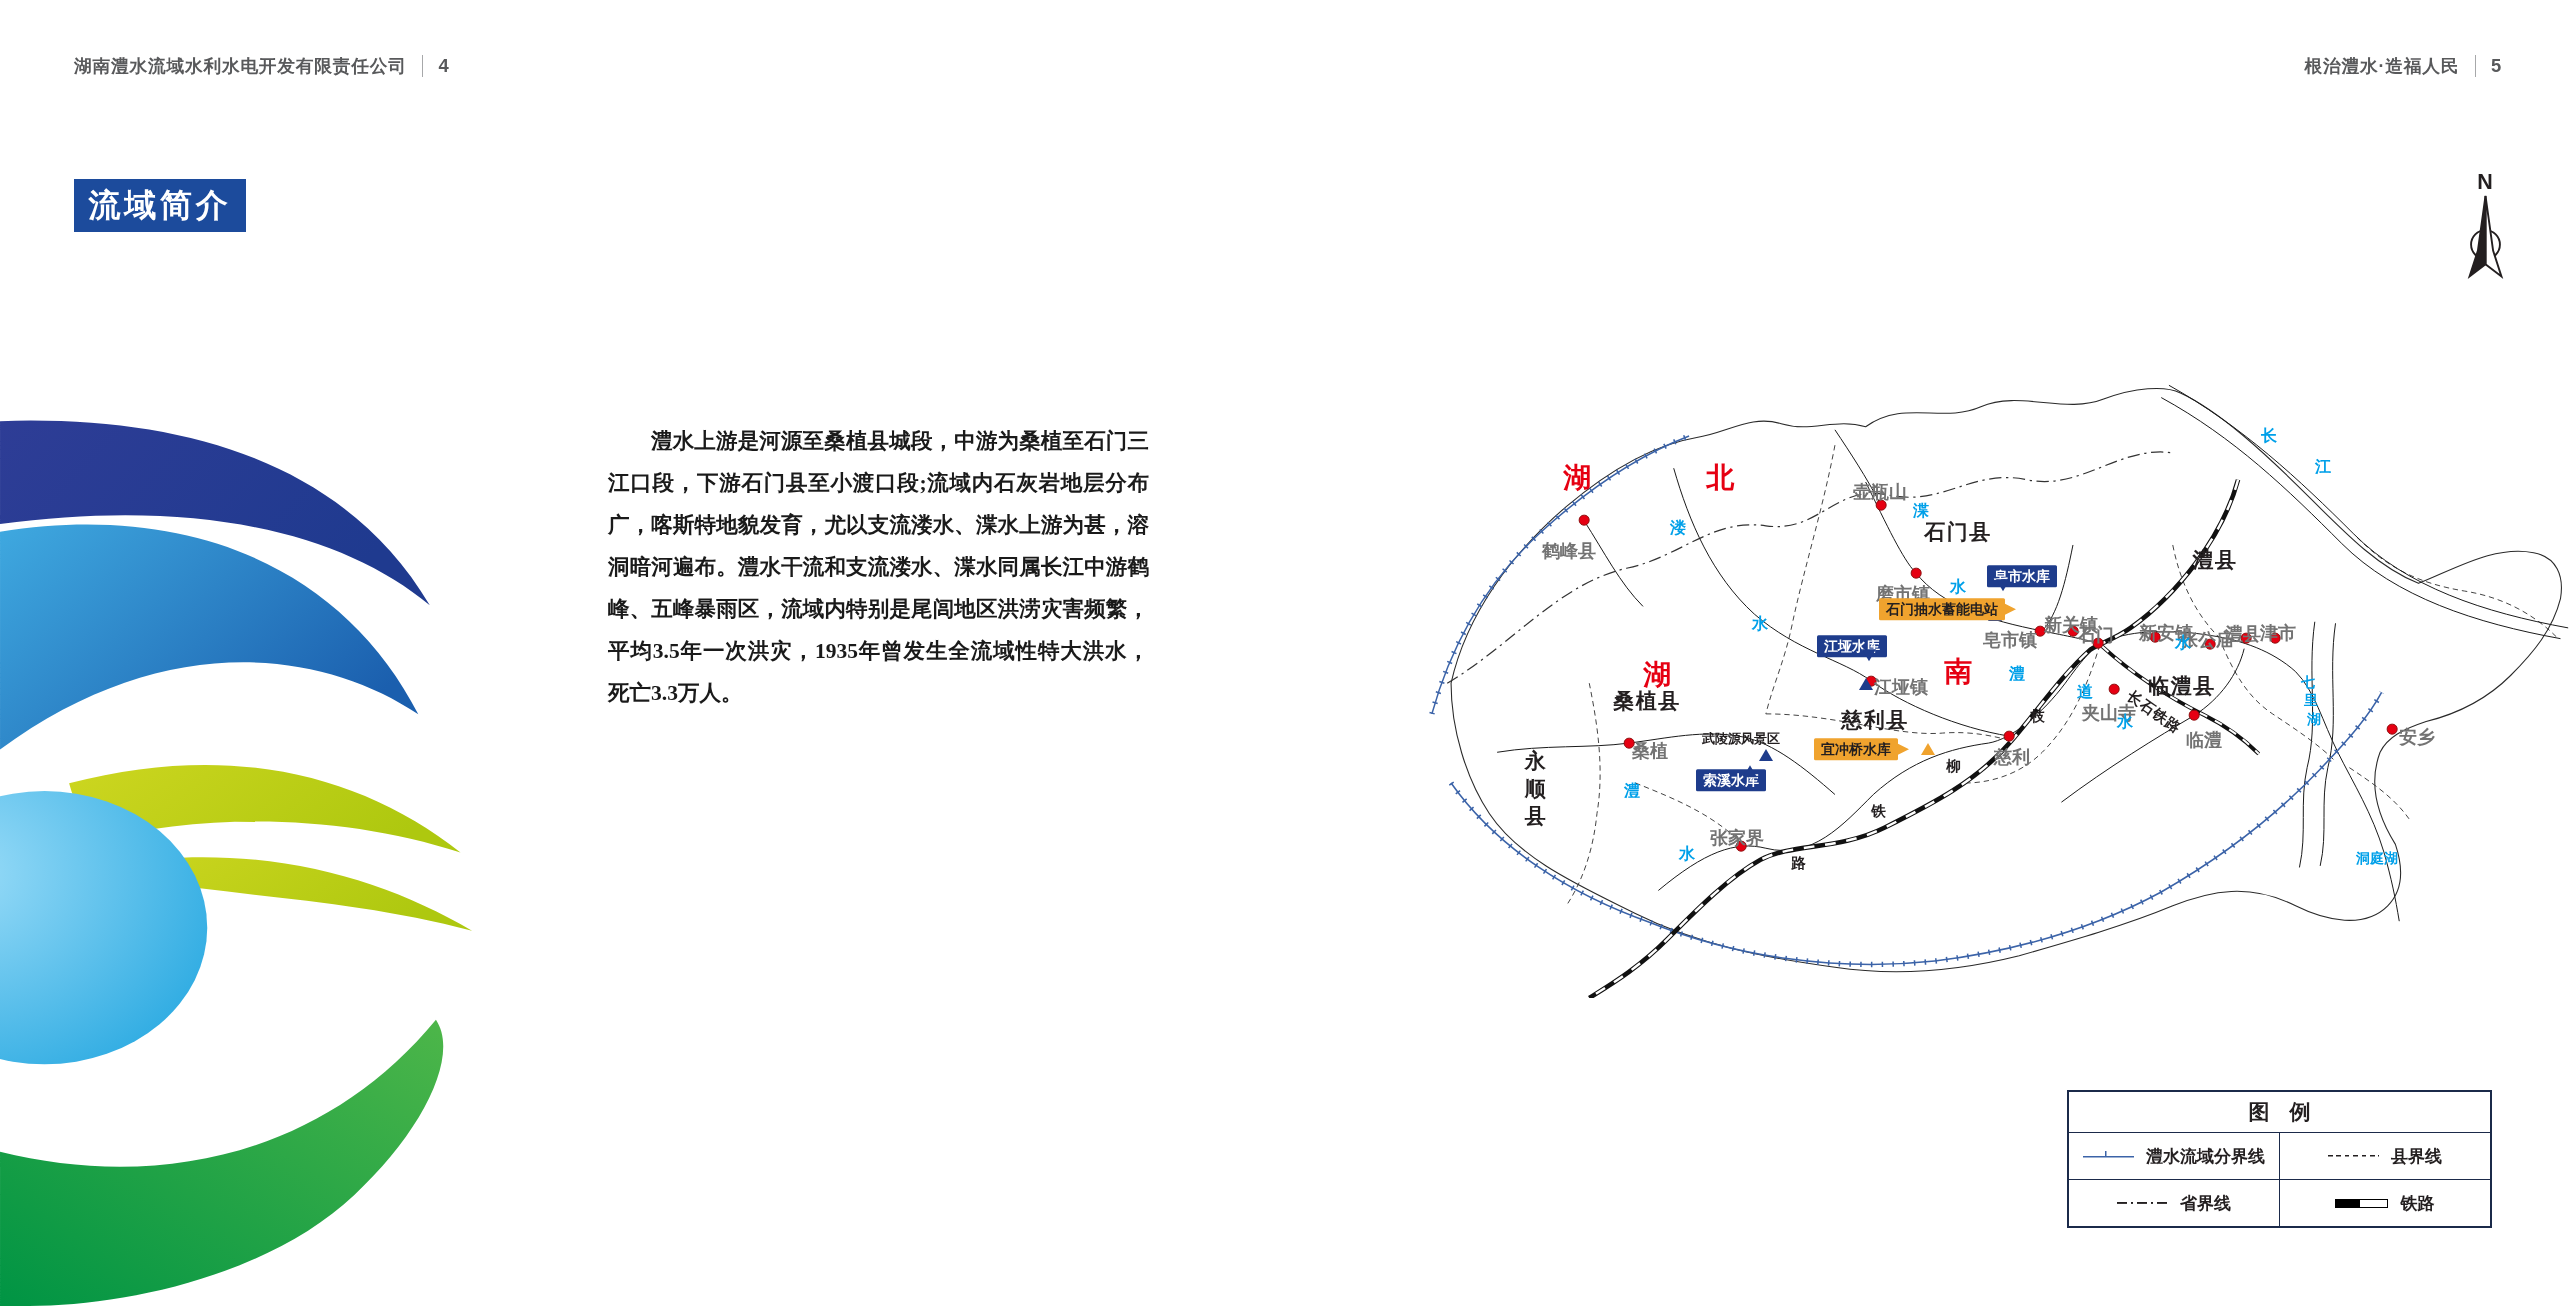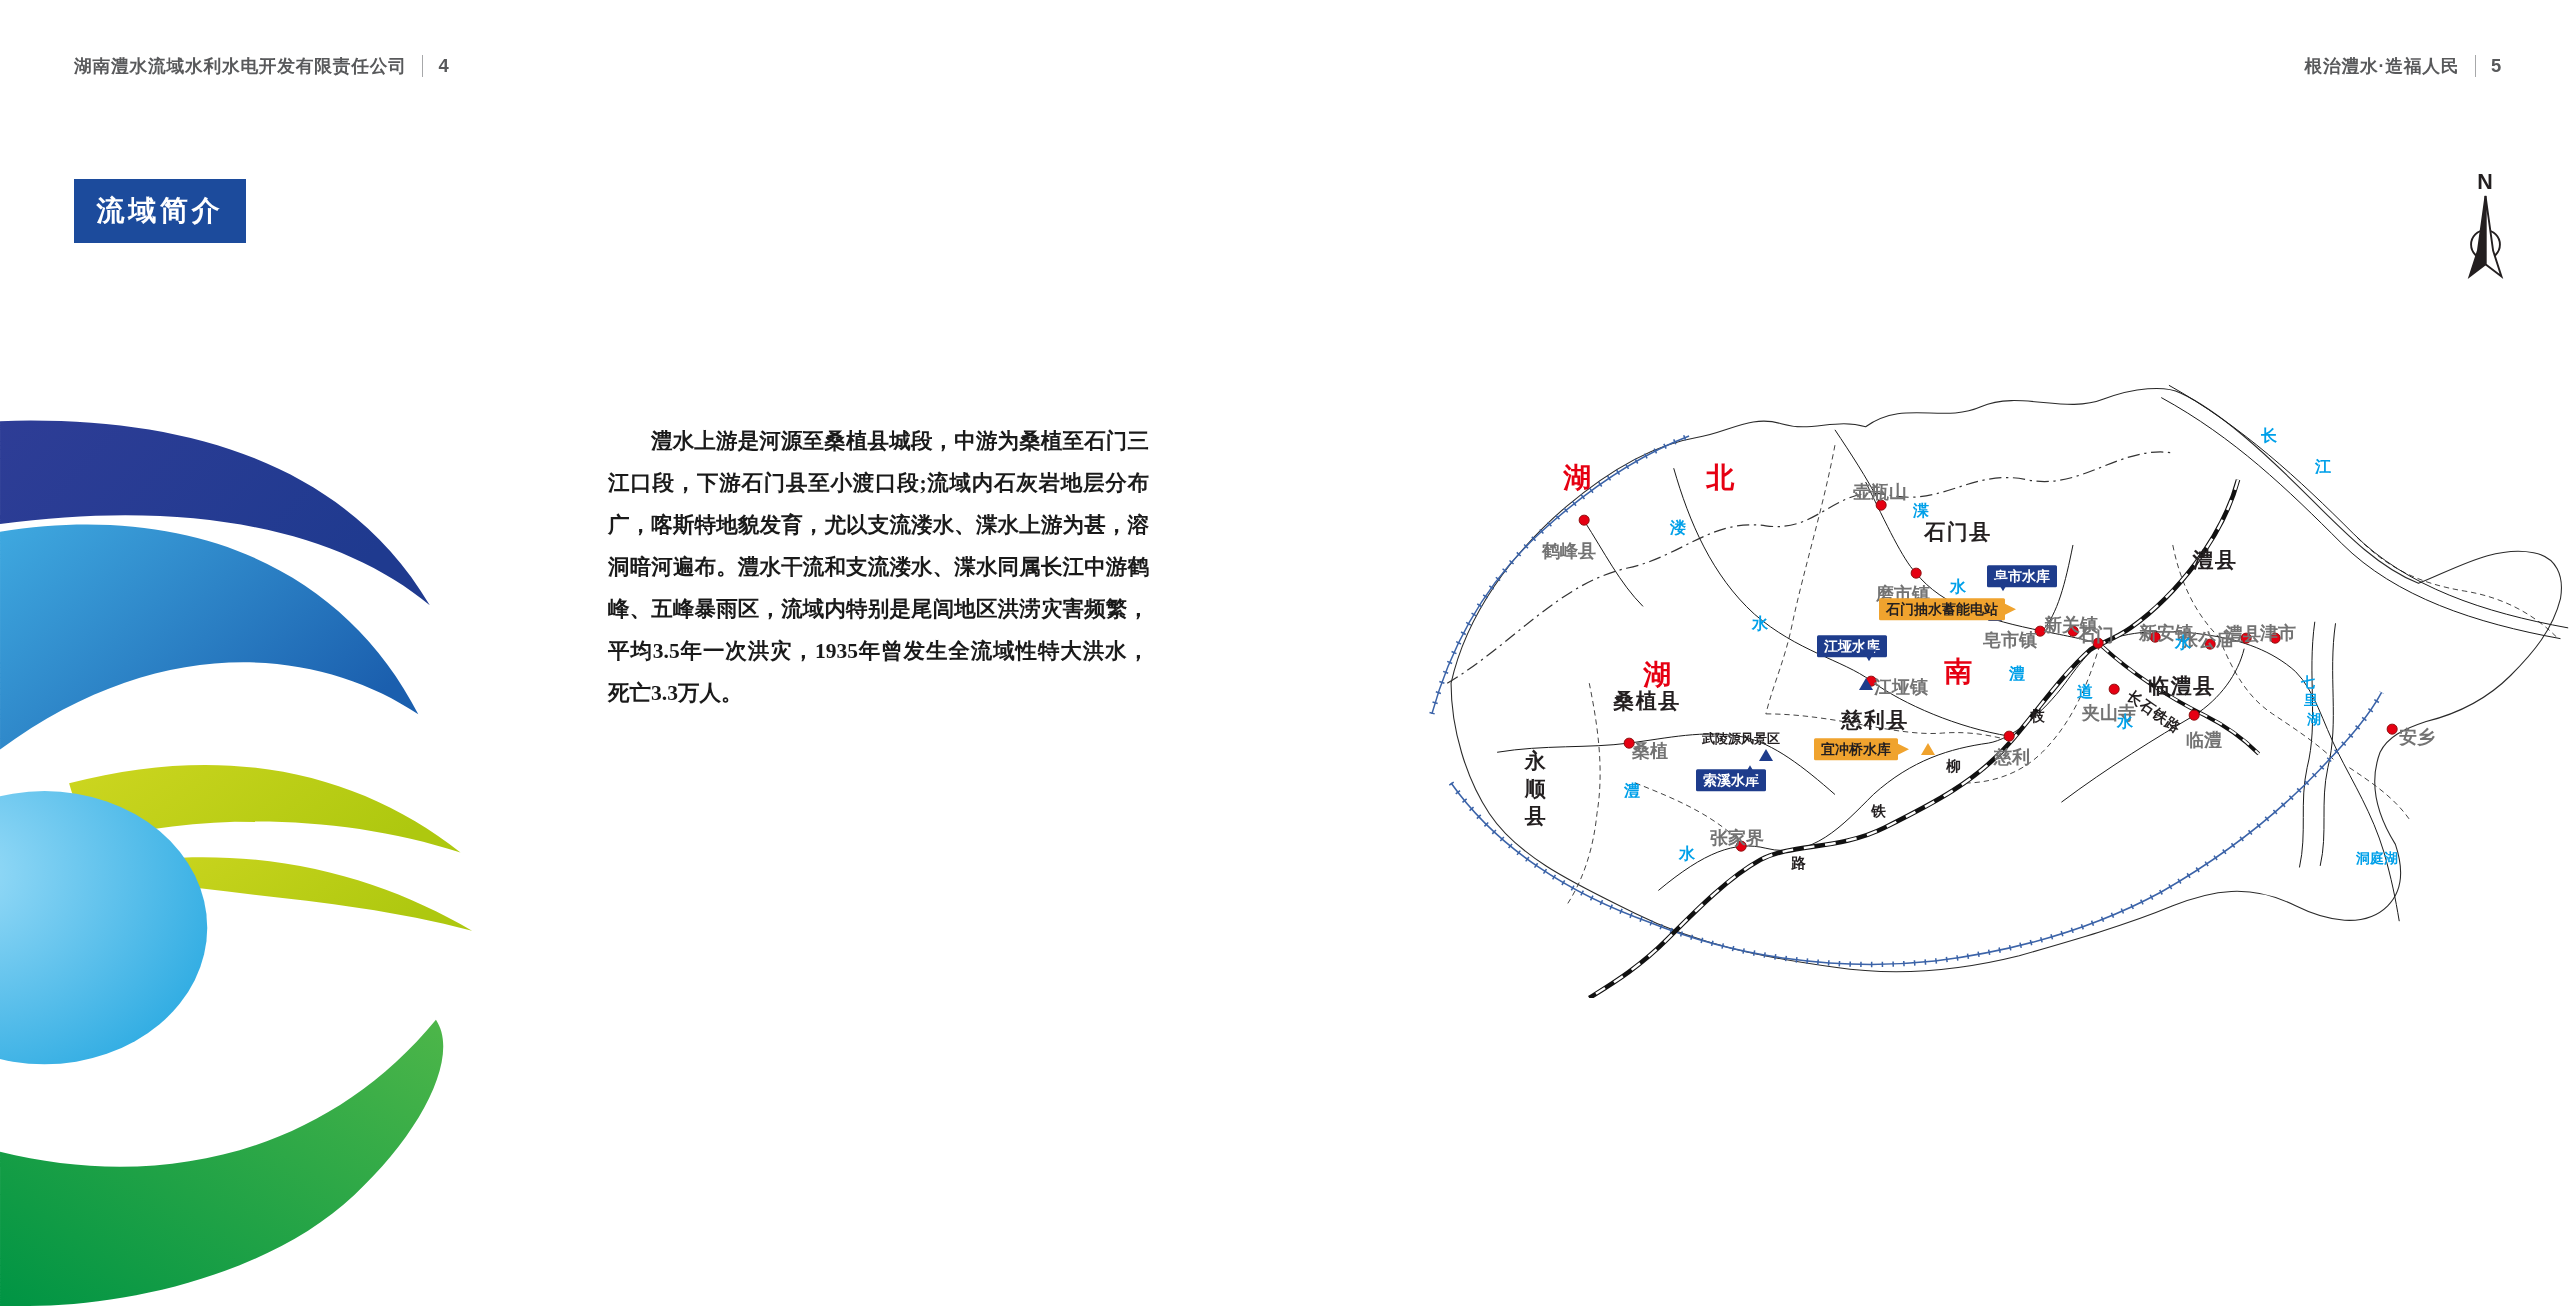--- a/index.html
+++ b/index.html
@@ -5,22 +5,22 @@
   html,body{margin:0;padding:0;background:#fff;}
   .spread{position:relative;width:2576px;height:1306px;background:#ffffff;overflow:hidden;
           font-family:"Liberation Sans",sans-serif;color:#231f20;}
   
   .hdr{position:absolute;top:54px;display:flex;align-items:center;font-weight:bold;
        font-size:17.7px;color:#58595b;letter-spacing:0.8px;}
   .hdr-left{left:74px;}
   .hdr-right{right:74px;}
   .hdr .pg{margin-left:15.4px;padding-left:15.4px;border-left:1.5px solid #a7a8aa;font-size:18.4px;}
   
-  .chip{position:absolute;left:74px;top:179px;width:172px;height:64px;background:#1c4b9c;
-        color:#fff;font-size:28px;font-weight:bold;display:flex;align-items:center;
+  .chip{position:absolute;left:74px;top:179px;width:172px;height:53px;background:#1c4b9c;
+        color:#fff;font-size:32px;font-weight:bold;display:flex;align-items:center;
         justify-content:center;letter-spacing:3.8px;}
   .bodytext{position:absolute;left:608px;top:421px;width:541px;font-family:"Liberation Serif",serif;
             font-size:21.5px;font-weight:bold;color:#1a1a1a;line-height:1.95;text-align:justify;}
   .bodytext p{margin:0 0 40px 0;text-indent:2em;}
   .logo{position:absolute;left:0;top:415px;width:591px;height:891px;}
   
   .map-title{position:absolute;left:1597px;top:187px;width:775px;text-align:center;
              font-size:35px;font-weight:bold;color:#1d4c9e;letter-spacing:2.3px;}
   .compass{position:absolute;left:2462px;top:172px;width:46px;text-align:center;}
   .compass .n{font-size:21.5px;font-weight:bold;color:#231f20;line-height:1;}
@@ -249,15 +249,36 @@
         <div class="lb rail" style="left: 394px; top: 510px;">路</div>
         <div class="lb rail" style="left: 749px; top: 359px; transform: translate(-50%, -50%) rotate(35deg);">长石铁路</div>
         <div class="lb flag-blue tail-bl" style="left: 617px; top: 223px;">皂市水库</div>
         <div class="lb flag-blue tail-br" style="left: 447px; top: 293px;">江垭水库</div>
         <div class="lb flag-blue tail-tr" style="left: 326px; top: 427px;">索溪水库</div>
         <div class="lb flag-orange tail-r" style="left: 537px; top: 256px;">石门抽水蓄能电站</div>
         <div class="lb flag-orange tail-r" style="left: 451px; top: 396px;">宜冲桥水库</div>
       </div>
   </div>
 
+  <div class="legend">
+    <div class="lg-title">图例</div>
+    <div class="grid" id="legend-grid">
+        <div class="cell">
+          <span class="sym sym-basin"></span>
+          <span class="lbl">澧水流域分界线</span>
+        </div>
+        <div class="cell">
+          <span class="sym sym-county"></span>
+          <span class="lbl">县界线</span>
+        </div>
+        <div class="cell">
+          <span class="sym sym-province"></span>
+          <span class="lbl">省界线</span>
+        </div>
+        <div class="cell">
+          <span class="sym sym-railway"></span>
+          <span class="lbl">铁路</span>
+        </div>
+      </div>
+  </div>
 
 </div>
 
 
 </body></html>

